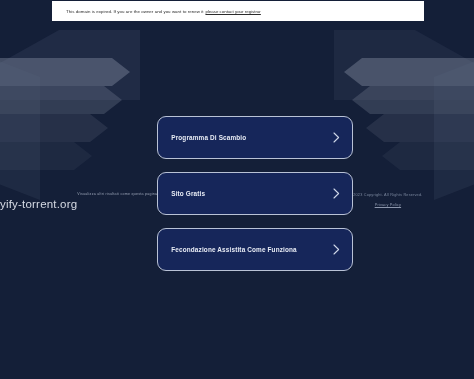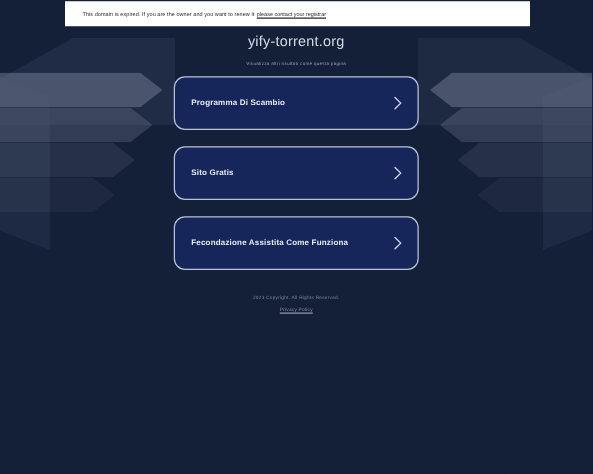--- a/index.html
+++ b/index.html
@@ -127,21 +127,21 @@
   }
 
   
   .content {
     position: absolute;
     left: 0;
     top: 0;
     width: 474px;
     height: 379px;
     display: flex;
-    flex-direction: column;
+    flex-direction: row;
     align-items: center;
   }
 
   .domain-title {
     margin-top: 28px;
     font-size: 11.5px;
     color: #d6dae4;
     letter-spacing: 0.2px;
     font-weight: 400;
   }

